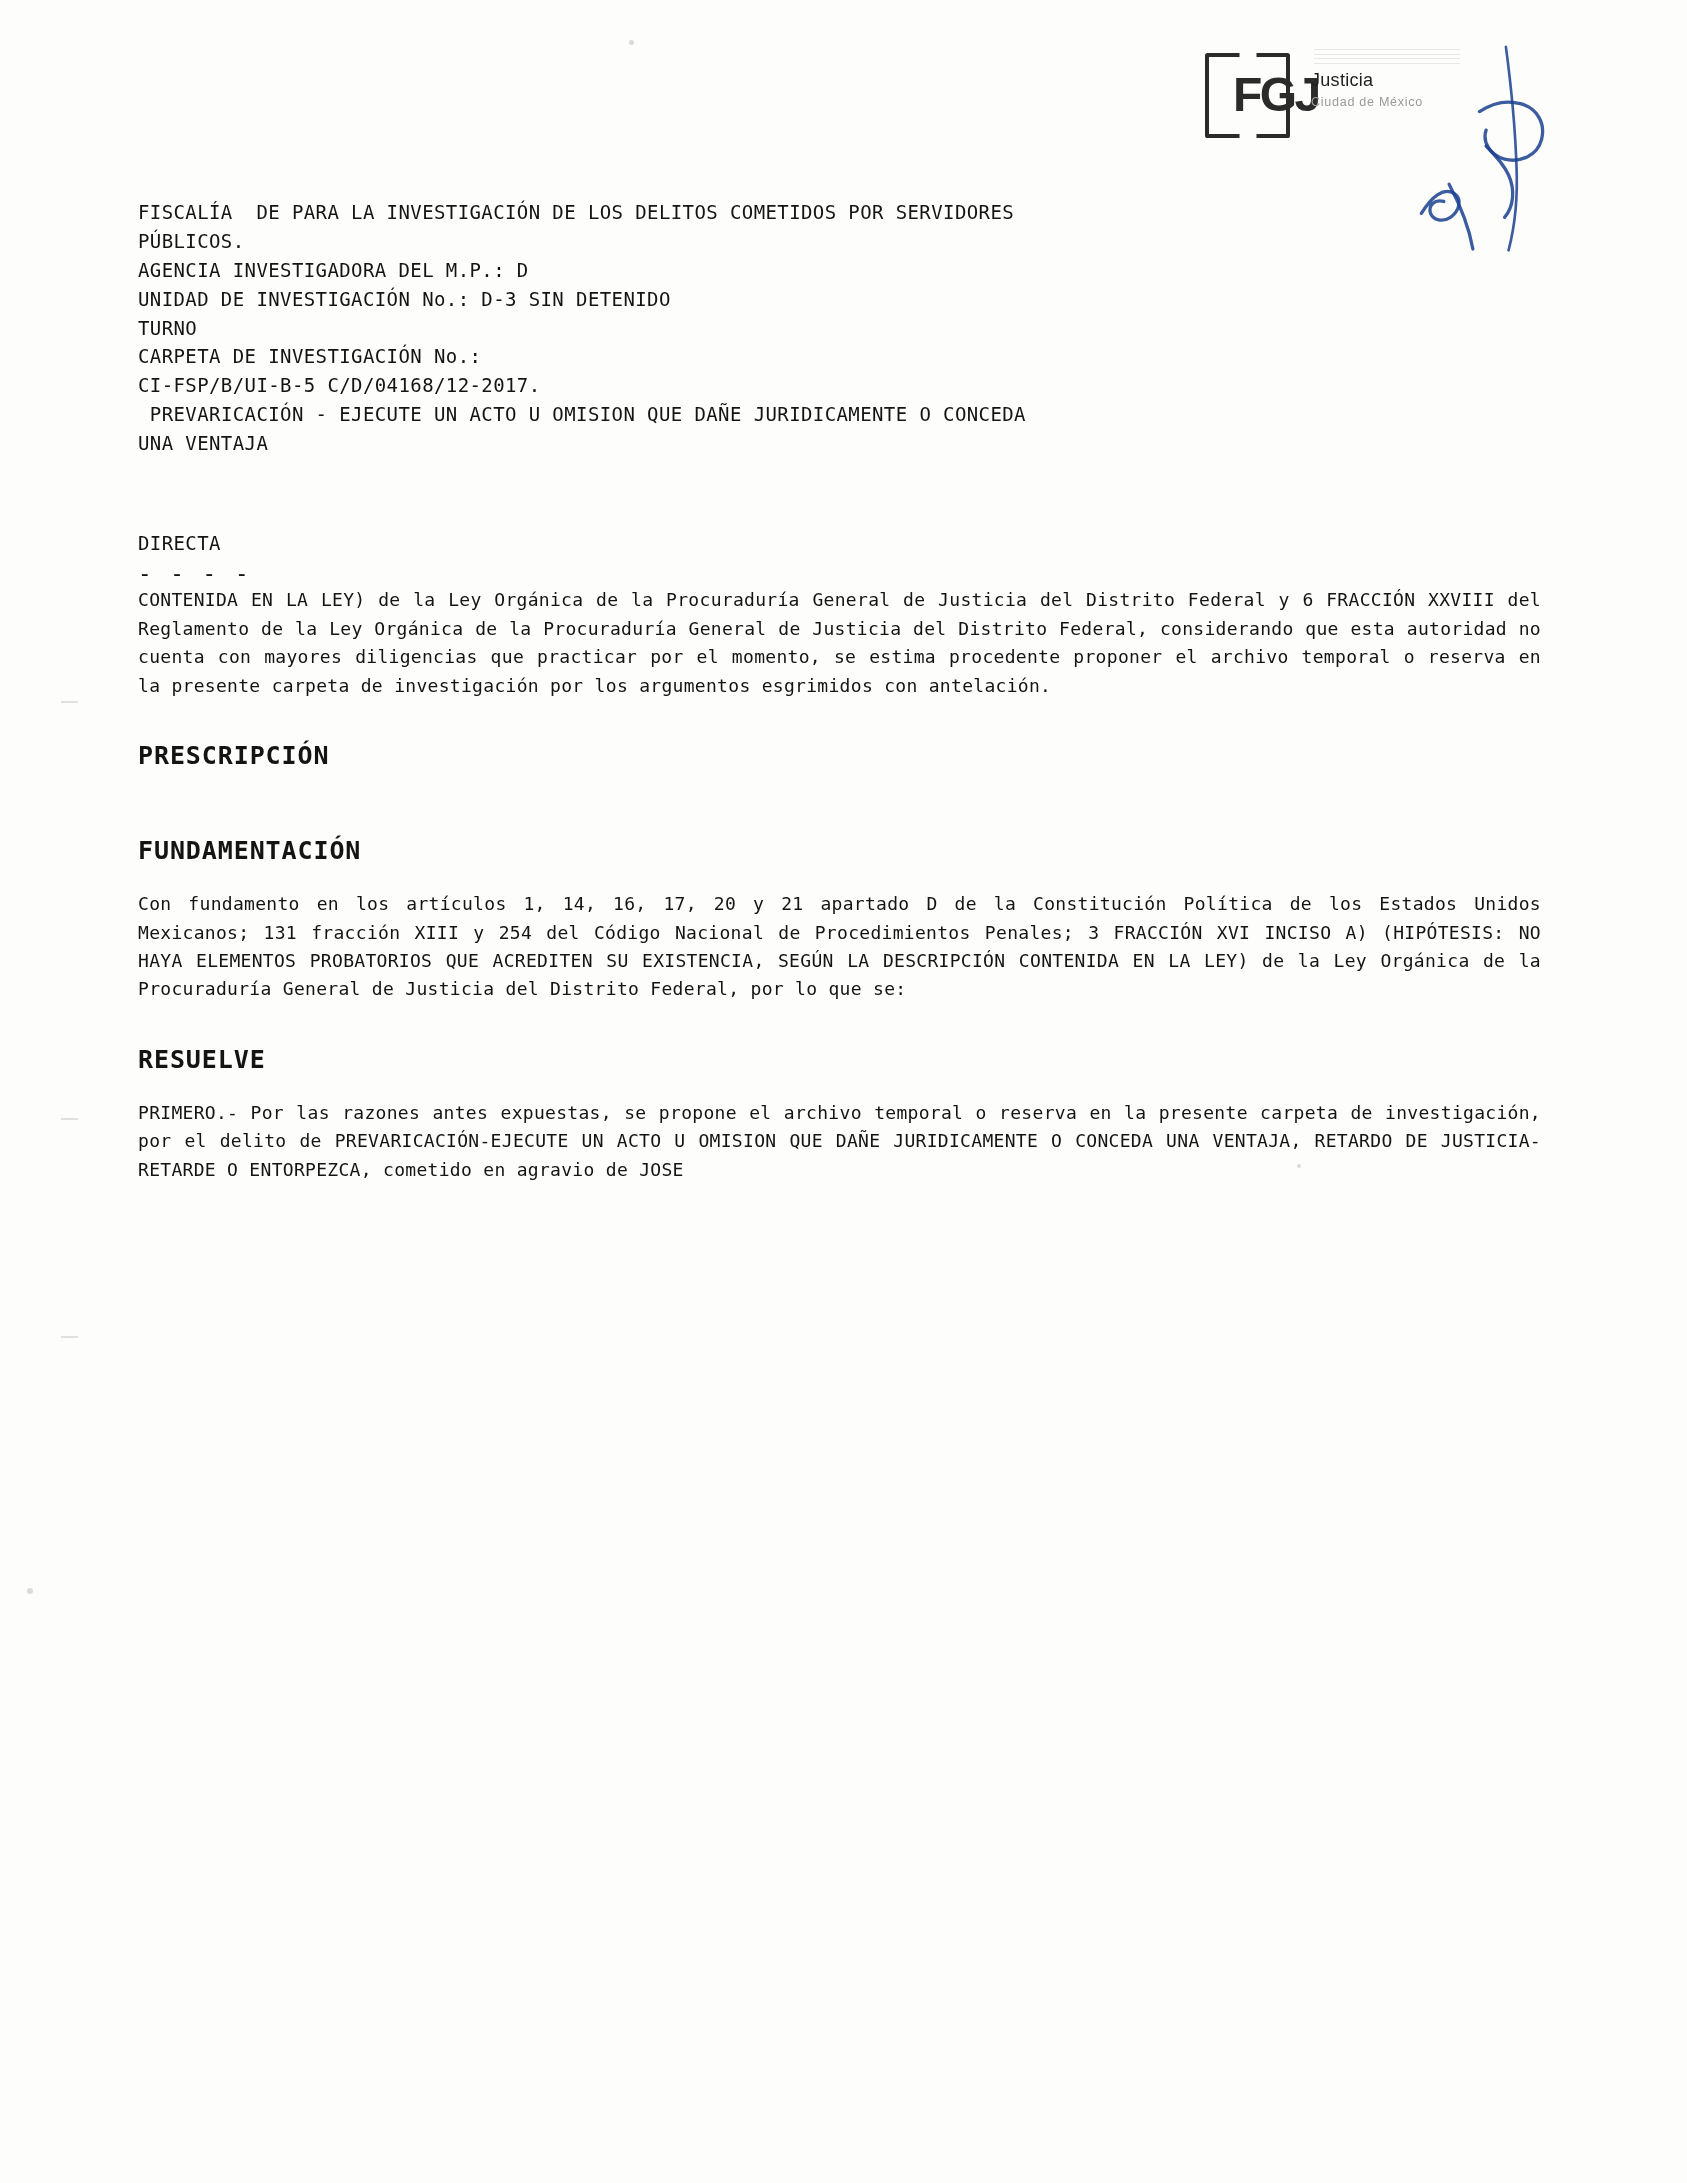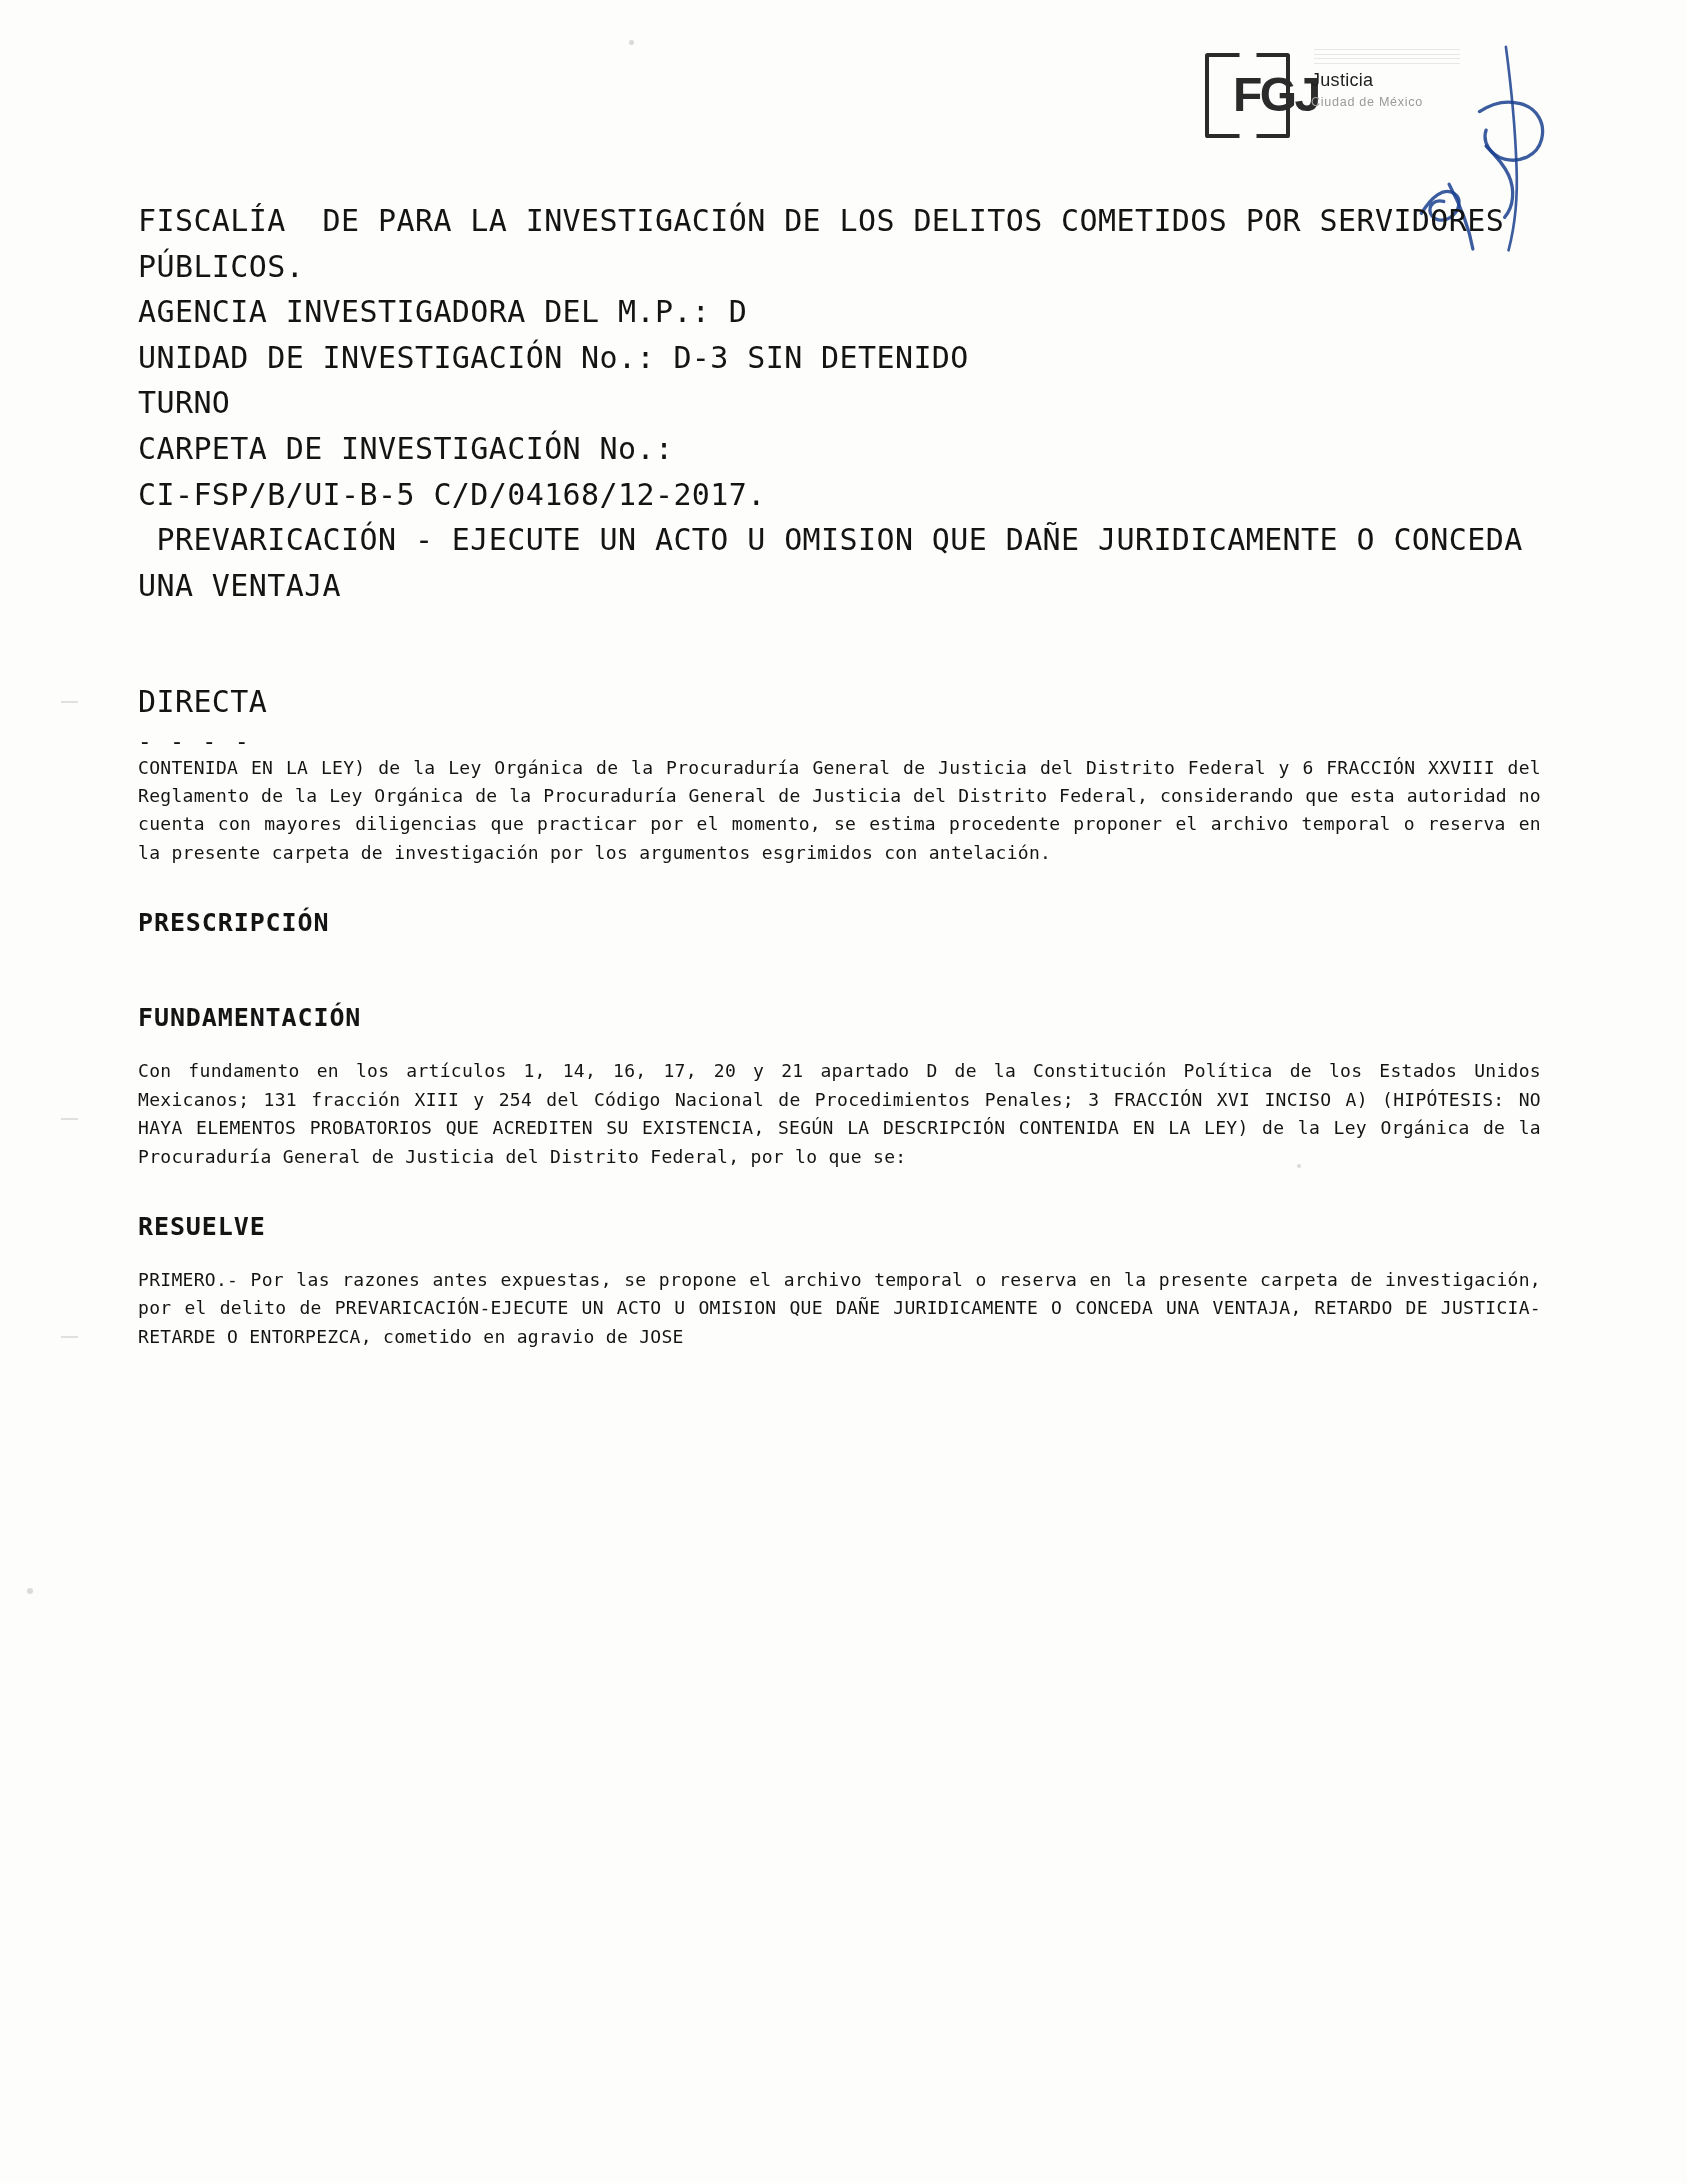--- a/index.html
+++ b/index.html
@@ -115,21 +115,21 @@
   }
 
   
   .doc-body {
     position: absolute;
     left: 138px;
     top: 198px;
     width: 1403px;
   }
   .blk {
-    font-size: 30px;
+    font-size: 19px;
     line-height: 1.52;
     letter-spacing: 0.4px;
     white-space: pre-wrap;
     margin: 0;
   }
   .head-block {
     margin-bottom: 0;
   }
   .head-block .blk { line-height: 1.52; }
 

